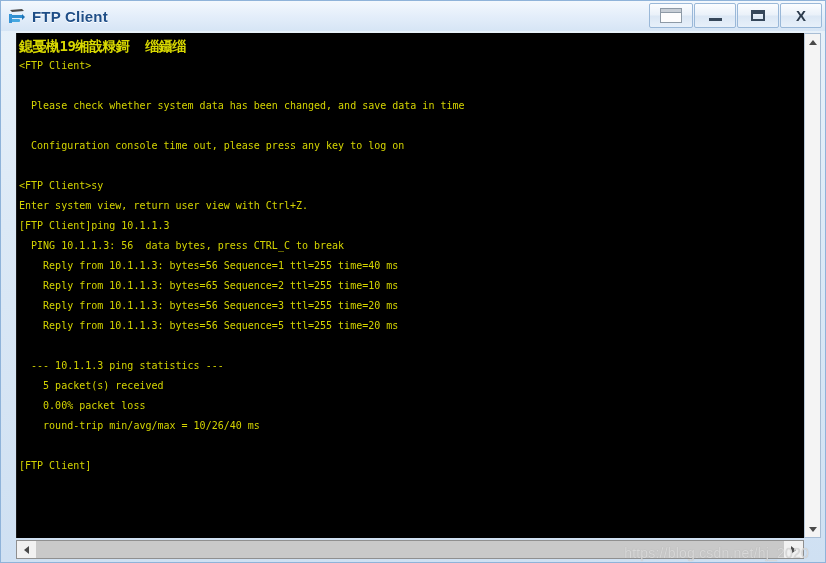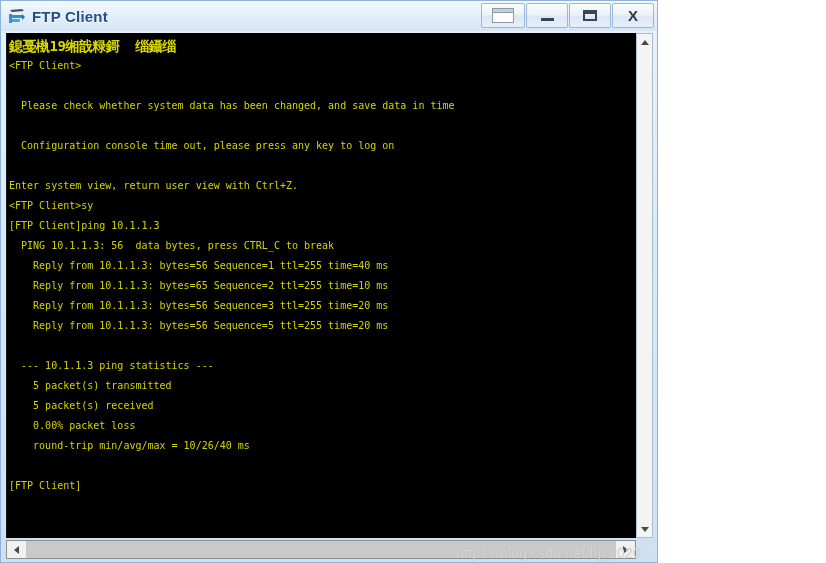--- a/index.html
+++ b/index.html
@@ -11,21 +11,21 @@
     width: 826px;
     height: 563px;
     overflow: hidden;
     font-family: "Liberation Sans", sans-serif;
   }
 
   
   .window {
     position: absolute;
     left: 0; top: 0;
-    width: 658px;
+    width: 826px;
     height: 563px;
     box-sizing: border-box;
     background: linear-gradient(to bottom, #e9f2fa 0%, #dce9f6 40%, #cfe0f2 100%);
     border: 1px solid #8fb3d9;
     display: flex;
     flex-direction: column;
   }
 
   
   .titlebar {
@@ -116,21 +116,21 @@
     height: 11px;
     background: #fdfdfd;
     border: 1px solid #8e9aa6;
     box-sizing: border-box;
   }
 
   
   .client {
     flex: 1 1 auto;
     position: relative;
-    padding: 2px 4px 3px 5px;
+    padding: 2px 4px 3px 15px;
     box-sizing: border-box;
     display: flex;
     flex-direction: column;
   }
   .console-row {
     flex: 1 1 auto;
     display: flex;
     min-height: 0;
   }
   .console {
@@ -299,31 +299,30 @@
 
       <div class="console">
         <div class="console-inner" id="console-lines">
             <div class="line cjk">鎴戞槸19缃戠粶鎶  缁鑷缁</div>
             <div class="line">&lt;FTP Client&gt;</div>
             <div class="line blank"></div>
             <div class="line">  Please check whether system data has been changed, and save data in time</div>
             <div class="line blank"></div>
             <div class="line">  Configuration console time out, please press any key to log on</div>
             <div class="line blank"></div>
+            <div class="line">&lt;FTP Client&gt;sy</div>
             <div class="line">Enter system view, return user view with Ctrl+Z.</div>
-            <div class="line">&lt;FTP Client&gt;sy</div>
             <div class="line">[FTP Client]ping 10.1.1.3</div>
             <div class="line">  PING 10.1.1.3: 56  data bytes, press CTRL_C to break</div>
             <div class="line">    Reply from 10.1.1.3: bytes=56 Sequence=1 ttl=255 time=40 ms</div>
             <div class="line">    Reply from 10.1.1.3: bytes=65 Sequence=2 ttl=255 time=10 ms</div>
             <div class="line">    Reply from 10.1.1.3: bytes=56 Sequence=3 ttl=255 time=20 ms</div>
             <div class="line">    Reply from 10.1.1.3: bytes=56 Sequence=5 ttl=255 time=20 ms</div>
             <div class="line blank"></div>
             <div class="line">  --- 10.1.1.3 ping statistics ---</div>
-            <div class="line">    5 packet(s) transmitted</div>
             <div class="line">    5 packet(s) received</div>
             <div class="line">    0.00% packet loss</div>
             <div class="line">    round-trip min/avg/max = 10/26/40 ms</div>
             <div class="line blank"></div>
             <div class="line">[FTP Client]</div>
           </div>
       </div>
 
       <div class="vscroll">
         <div class="vs-arrow">

